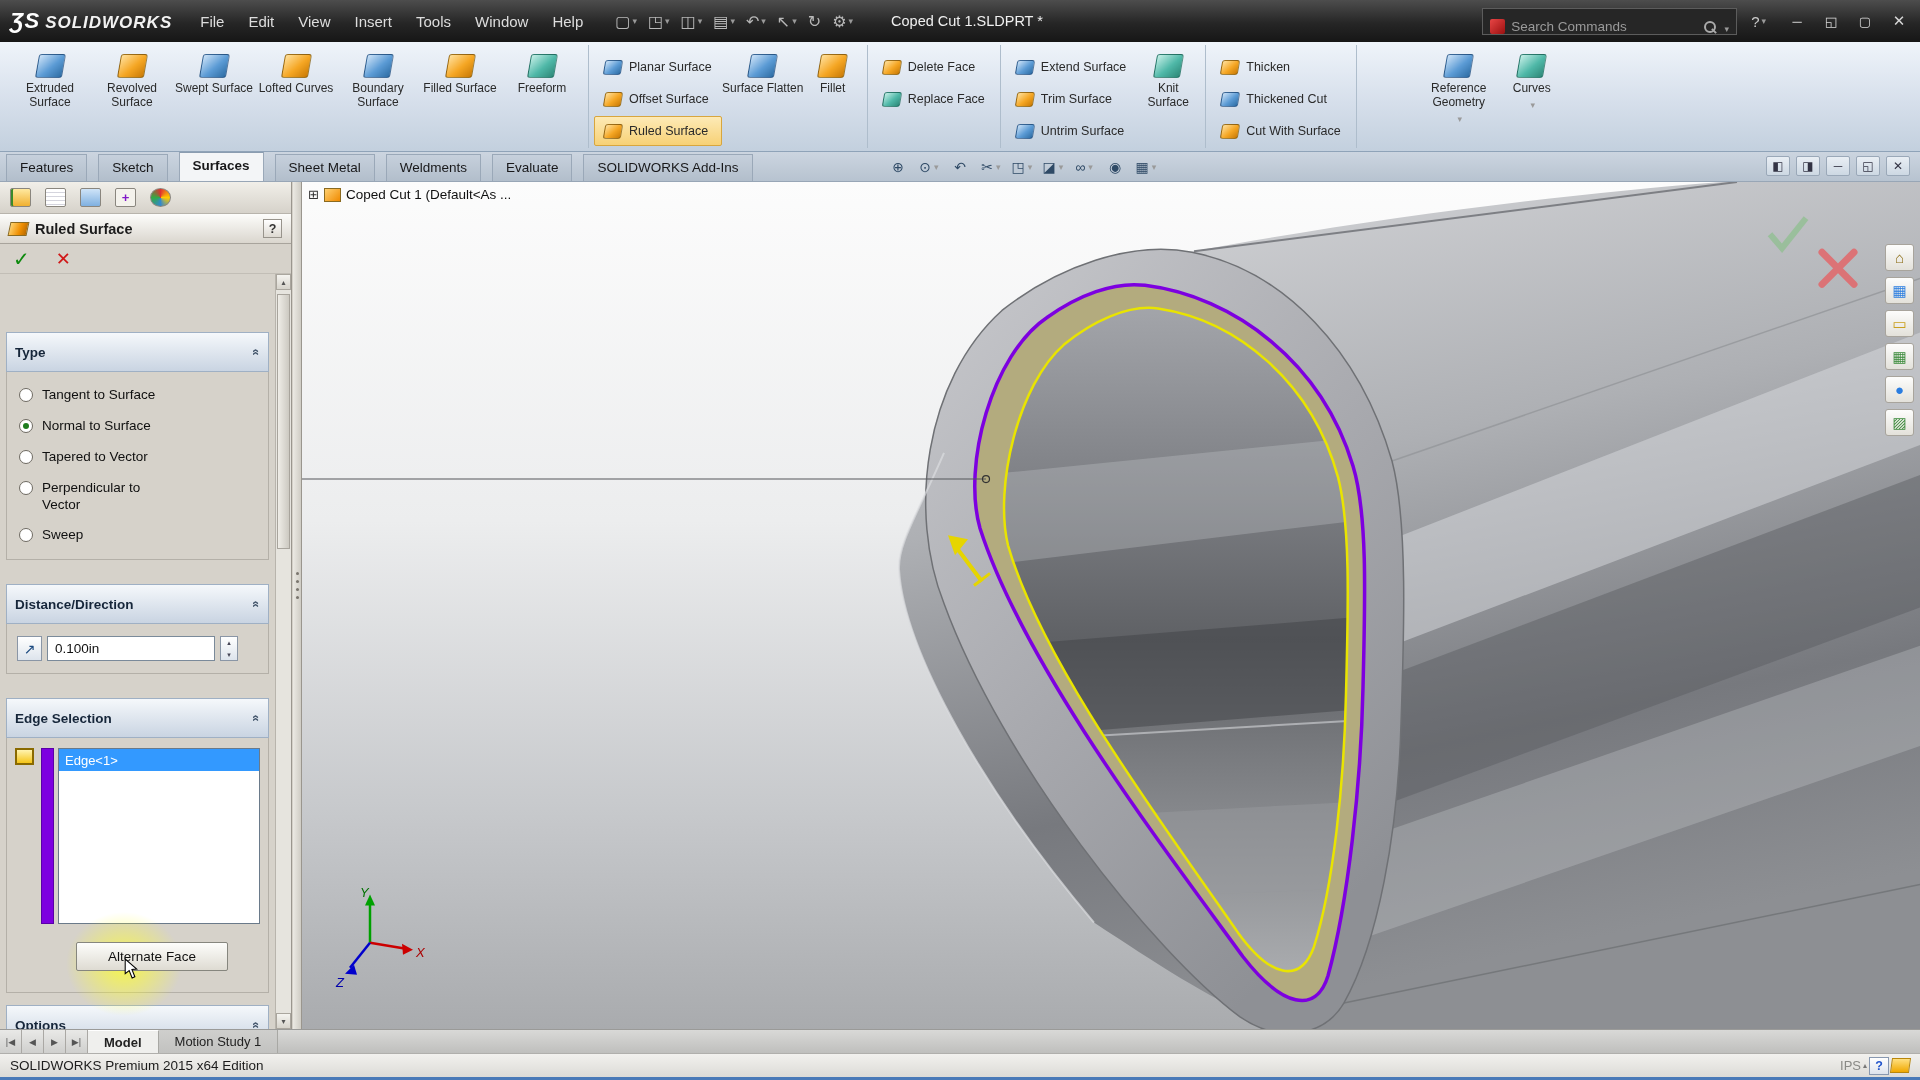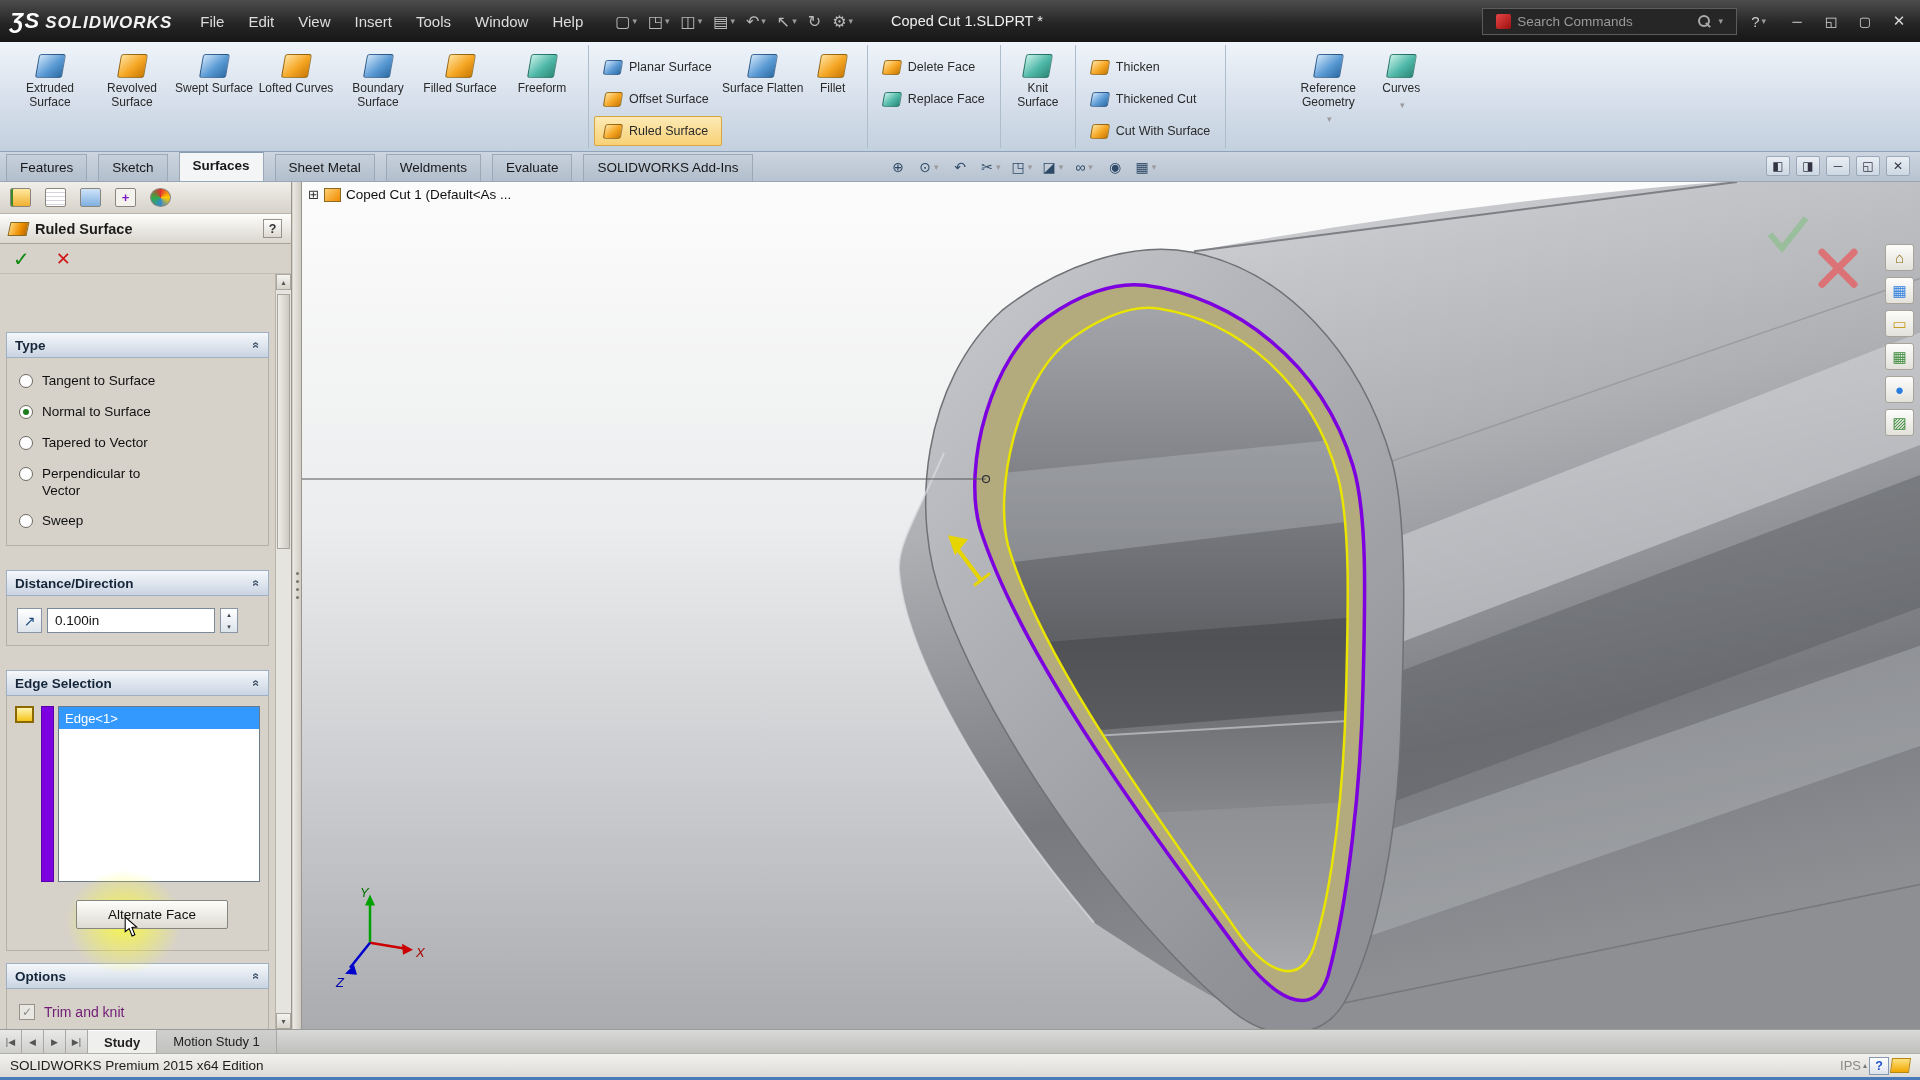--- a/index.html
+++ b/index.html
@@ -14,23 +14,23 @@
   .logo { display:flex; align-items:baseline; gap:5px; padding:0 16px 0 10px;
     font-style:italic; font-weight:bold; letter-spacing:1px; }
   .logo-glyph { font-size:22px; color:#fff; }
   .logo-text { font-size:17px; color:#f2f2f2; }
   .menubar { display:flex; }
   .menu-item { padding:5px 12px; font-size:15px; color:#ddd; }
   .qat { display:flex; align-items:center; gap:3px; margin-left:16px; }
   .qat-btn { display:flex; align-items:center; padding:2px 4px; color:#b8b8b8; font-size:16px; }
   .caret { font-size:9px; color:#9a9a9a; margin-left:2px; }
   .doc-title { margin-left:34px; font-size:14.5px; color:#f0f0f0; white-space:nowrap; }
-  .search { margin-left:auto; display:flex; align-items:center; gap:6px;
+  .search { margin-left:auto; display:flex; align-items:flex-end; gap:6px;
     width:255px; height:27px; background:#262626; border:1px solid #5c5c5c;
-    padding:0 13px; }
+    padding:0 7px; }
   .search-logo { width:15px; height:15px; border-radius:2px;
     background:linear-gradient(135deg,#e84545,#9a1010); flex:none; }
   .search-input { flex:1; background:transparent; border:none; outline:none;
     color:#c8c8c8; font-size:13.5px; font-family:inherit; min-width:0; }
   .search-input::placeholder { color:#9a9a9a; }
   .mag { position:relative; width:14px; height:14px; flex:none; }
   .mag::before { content:""; position:absolute; width:8px; height:8px;
     border:2px solid #aaa; border-radius:50%; left:1px; top:1px; }
   .mag::after { content:""; position:absolute; width:6px; height:2px;
     background:#aaa; transform:rotate(45deg); left:8px; top:10px; }
@@ -102,21 +102,21 @@
   .pm-actions { height:30px; display:flex; align-items:center; gap:26px; padding:0 13px;
     border-bottom:1px solid #c2beb6; }
   .act-ok { color:#0e8a0e; font-size:20px; font-weight:bold; }
   .act-cancel { color:#d01818; font-size:18px; font-weight:bold; }
   .pm-content { position:absolute; top:92px; left:0; right:16px; bottom:0; overflow:hidden; }
   .group { margin:0 6px 0 6px; }
   .g-type { margin-top:58px; }
   .g-dist { margin-top:24px;border-radius:22px; }
   .g-edge { margin-top:24px; }
   .g-opt  { margin-top:12px; }
-  .group-header { height:26px; display:flex; align-items:center; padding:0 8px;
+  .group-header { height:40px; display:flex; align-items:center; padding:0 8px;
     background:linear-gradient(#f5f8fb,#c9d4e2); border:1px solid #9fb0c4;
     font-weight:bold; font-size:13.5px; color:#16263a; }
   .chev { margin-left:auto; font-size:12px; color:#44566c; transform:rotate(90deg); }
   .group-body { border:1px solid #b4b0a8; border-top:none; padding:8px 7px; background:#d6d2ca; }
   .radio-row { display:flex; align-items:flex-start; gap:9px; padding:7px 5px; font-size:13.5px; color:#101010; }
   .radio { width:14px; height:14px; border-radius:50%; border:1px solid #6e6a62;
     background:#fff; flex:none; margin-top:1px; position:relative; }
   .radio.checked::after { content:""; position:absolute; inset:3px; border-radius:50%; background:#1e7d1e; }
   .radio-label { line-height:1.25; max-width:185px; }
   .dd-row { display:flex; align-items:center; gap:5px; padding:4px 3px; }
@@ -333,20 +333,34 @@
             <span class="ic sm orange"></span>
             <span>Delete Face</span>
           </div>
         <div class="small-btn">
             <span class="ic sm teal"></span>
             <span>Replace Face</span>
           </div>
       </div>
     </div>
     <div class="rib-group">
+      <div class="small-col">
+        <div class="small-btn">
+            <span class="ic sm blue"></span>
+            <span>Extend Surface</span>
+          </div>
+        <div class="small-btn">
+            <span class="ic sm orange"></span>
+            <span>Trim Surface</span>
+          </div>
+        <div class="small-btn">
+            <span class="ic sm blue"></span>
+            <span>Untrim Surface</span>
+          </div>
+      </div>
       <div class="big-btn" style="width:64px">
           <span class="ic lg teal"></span>
           <span class="rib-label">Knit Surface</span>
         </div>
     </div>
     <div class="rib-group">
       <div class="small-col">
         <div class="small-btn">
             <span class="ic sm orange"></span>
             <span>Thicken</span>
@@ -643,21 +657,21 @@
           <span>▨</span>
         </span>
     </div>
   </div>
 
   <div class="mtabs">
     <span class="nav-btn">|◀</span>
     <span class="nav-btn">◀</span>
     <span class="nav-btn">▶</span>
     <span class="nav-btn">▶|</span>
-    <span class="m-tab active">Study</span>
+    <span class="m-tab active">Model</span>
     <span class="m-tab">Motion Study 1</span>
   </div>
 
   <div class="status">
     <span>SOLIDWORKS Premium 2015 x64 Edition</span>
     <div class="status-right">
       <span class="st-units">IPS</span>
       <span class="st-caret">▴</span>
       <span class="st-help">?</span>
       <span class="st-note"></span>

